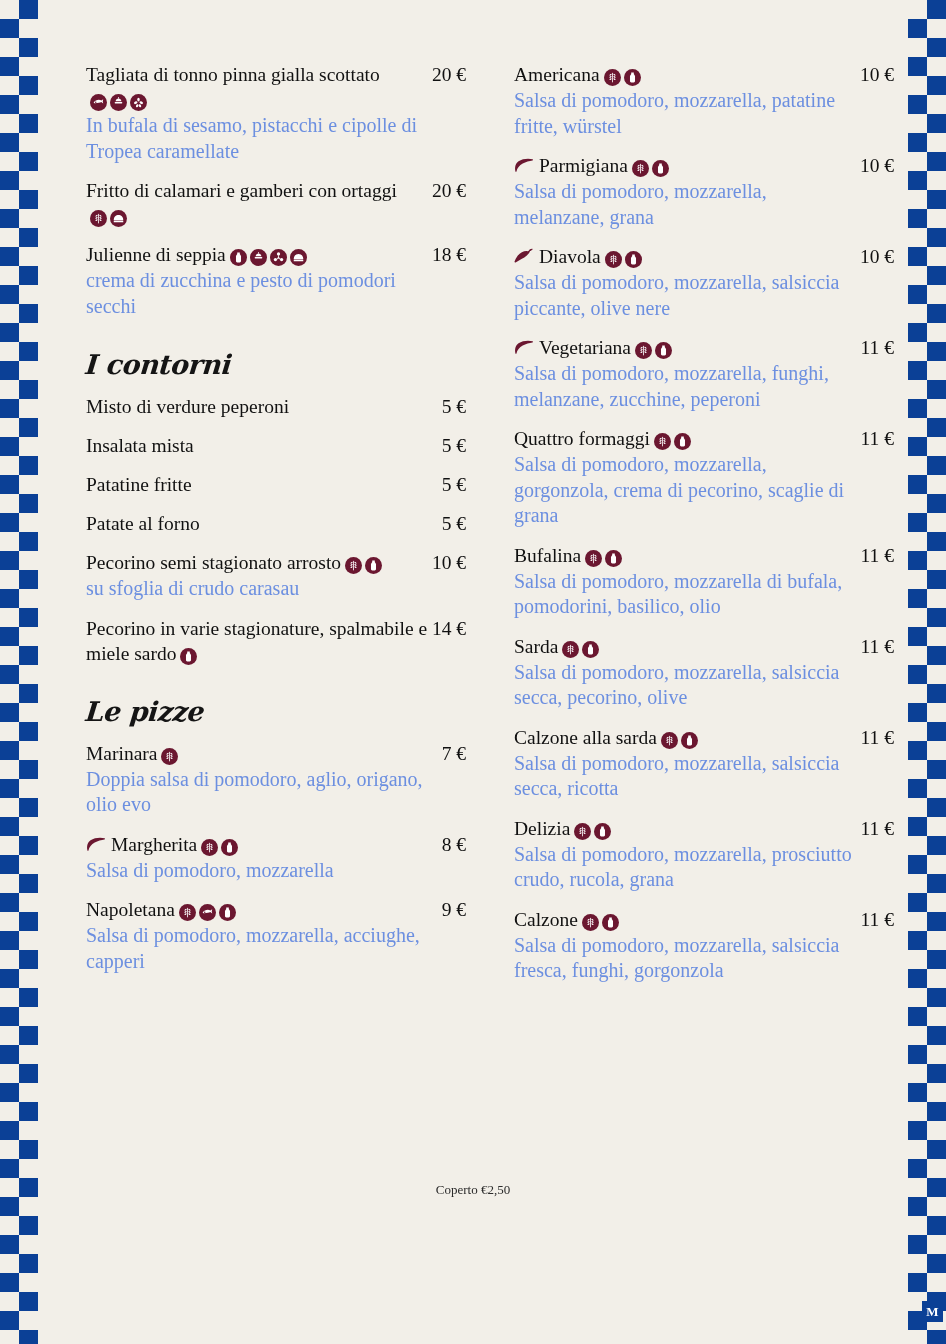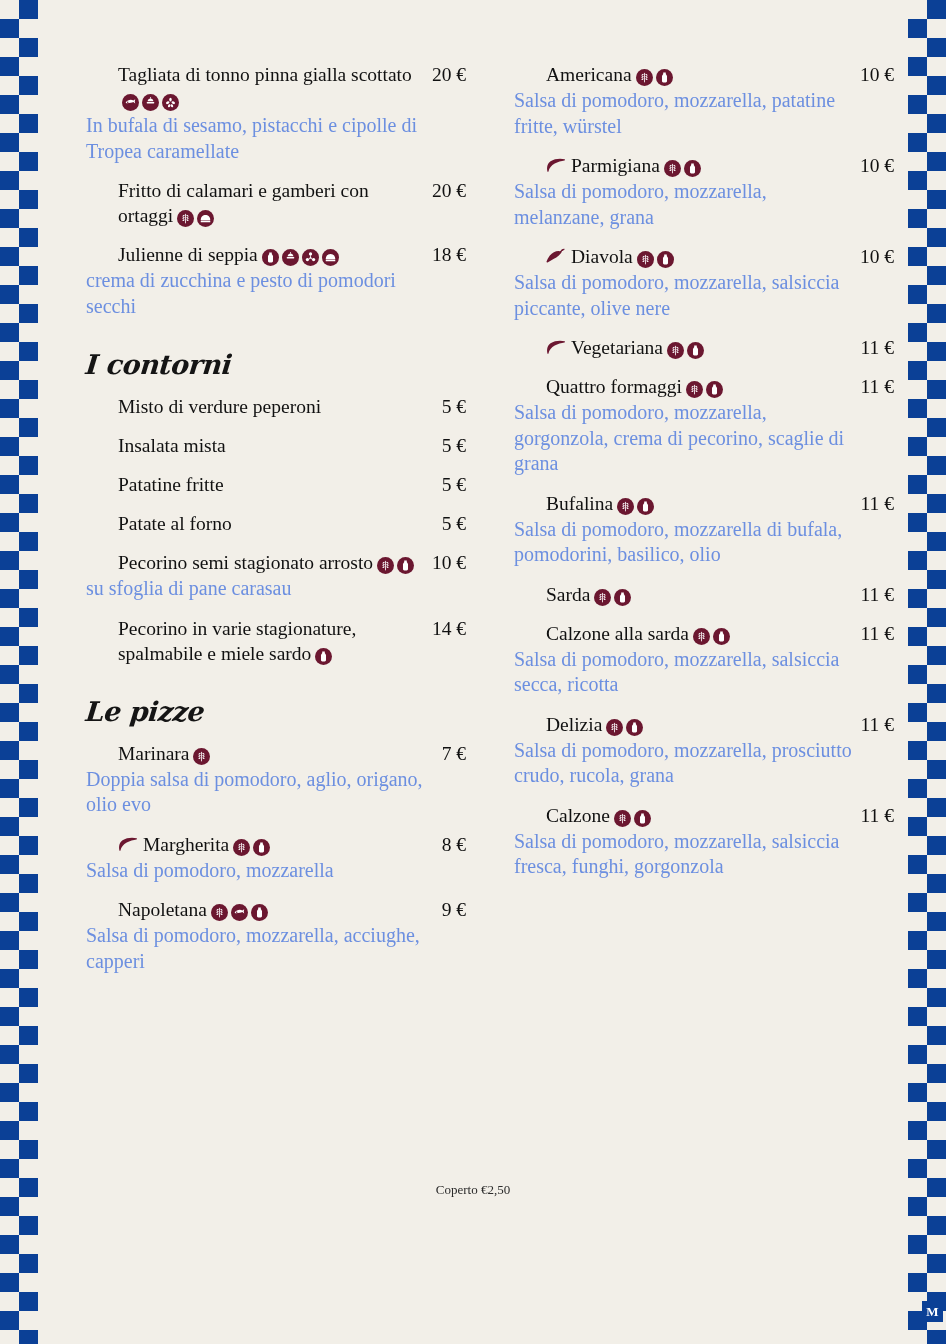--- a/index.html
+++ b/index.html
@@ -53,21 +53,20 @@
     display:flex;
     align-items:flex-start;
     justify-content:space-between;
     gap:4px;
   }
   .item-name{
     font-size:19.5px;
     line-height:25px;
     color:#111;
     flex:1 1 auto;
-    margin-left:32px;
   }
   .item-price{
     font-size:19.5px;
     line-height:25px;
     color:#111;
     white-space:nowrap;
     flex:0 0 auto;
     text-align:center;
   }
   .item-desc{
@@ -267,21 +266,21 @@
                   </svg>
                 </span>
                 <span class="badge">
                   <svg width="13" height="13" viewBox="0 0 16 16">
                     <path fill="#ffffff" d="M6.4 1.8h3.2v1.9l1.5 2.3v6.4c0 .9-.7 1.6-1.6 1.6H6.5c-.9 0-1.6-.7-1.6-1.6V6l1.5-2.3V1.8z"></path>
                   </svg>
                 </span>
               </span></div>
             <div class="item-price">10 €</div>
           </div>
-          <div class="item-desc">su sfoglia di pane carasau</div>
+          <div class="item-desc">su sfoglia di crudo carasau</div>
         </div>
         <div class="item">
           <div class="item-head">
             <div class="item-name"><span>Pecorino in varie stagionature, spalmabile e miele sardo</span><span class="badges">
                 <span class="badge">
                   <svg width="13" height="13" viewBox="0 0 16 16">
                     <path fill="#ffffff" d="M6.4 1.8h3.2v1.9l1.5 2.3v6.4c0 .9-.7 1.6-1.6 1.6H6.5c-.9 0-1.6-.7-1.6-1.6V6l1.5-2.3V1.8z"></path>
                   </svg>
                 </span>
               </span></div>
@@ -474,20 +473,21 @@
                   </svg>
                 </span>
                 <span class="badge">
                   <svg width="13" height="13" viewBox="0 0 16 16">
                     <path fill="#ffffff" d="M6.4 1.8h3.2v1.9l1.5 2.3v6.4c0 .9-.7 1.6-1.6 1.6H6.5c-.9 0-1.6-.7-1.6-1.6V6l1.5-2.3V1.8z"></path>
                   </svg>
                 </span>
               </span></div>
             <div class="item-price">11 €</div>
           </div>
+          <div class="item-desc">Salsa di pomodoro, mozzarella, funghi, melanzane, zucchine, peperoni</div>
         </div>
         <div class="item">
           <div class="item-head">
             <div class="item-name"><span>Quattro formaggi</span><span class="badges">
                 <span class="badge">
                   <svg width="13" height="13" viewBox="0 0 16 16">
                     <g fill="#ffffff">
                       <rect x="7.5" y="2" width="1" height="12" rx=".5"></rect>
                       <ellipse cx="5.6" cy="4.6" rx="1.5" ry=".85" transform="rotate(-35 5.6 4.6)"></ellipse>
                       <ellipse cx="10.4" cy="4.6" rx="1.5" ry=".85" transform="rotate(35 10.4 4.6)"></ellipse>
@@ -551,20 +551,21 @@
                   </svg>
                 </span>
                 <span class="badge">
                   <svg width="13" height="13" viewBox="0 0 16 16">
                     <path fill="#ffffff" d="M6.4 1.8h3.2v1.9l1.5 2.3v6.4c0 .9-.7 1.6-1.6 1.6H6.5c-.9 0-1.6-.7-1.6-1.6V6l1.5-2.3V1.8z"></path>
                   </svg>
                 </span>
               </span></div>
             <div class="item-price">11 €</div>
           </div>
+          <div class="item-desc">Salsa di pomodoro, mozzarella, salsiccia secca, pecorino, olive</div>
         </div>
         <div class="item">
           <div class="item-head">
             <div class="item-name"><span>Calzone alla sarda</span><span class="badges">
                 <span class="badge">
                   <svg width="13" height="13" viewBox="0 0 16 16">
                     <g fill="#ffffff">
                       <rect x="7.5" y="2" width="1" height="12" rx=".5"></rect>
                       <ellipse cx="5.6" cy="4.6" rx="1.5" ry=".85" transform="rotate(-35 5.6 4.6)"></ellipse>
                       <ellipse cx="10.4" cy="4.6" rx="1.5" ry=".85" transform="rotate(35 10.4 4.6)"></ellipse>

